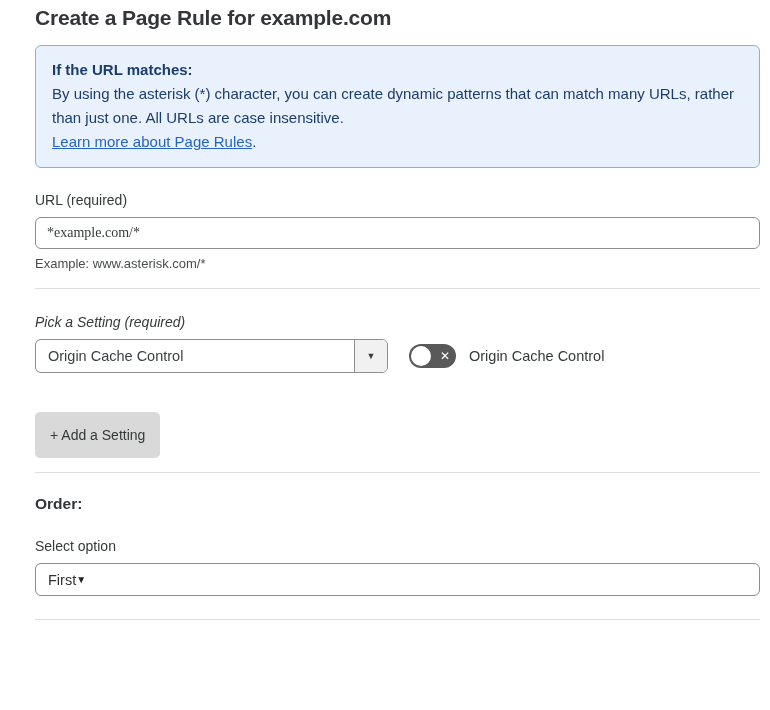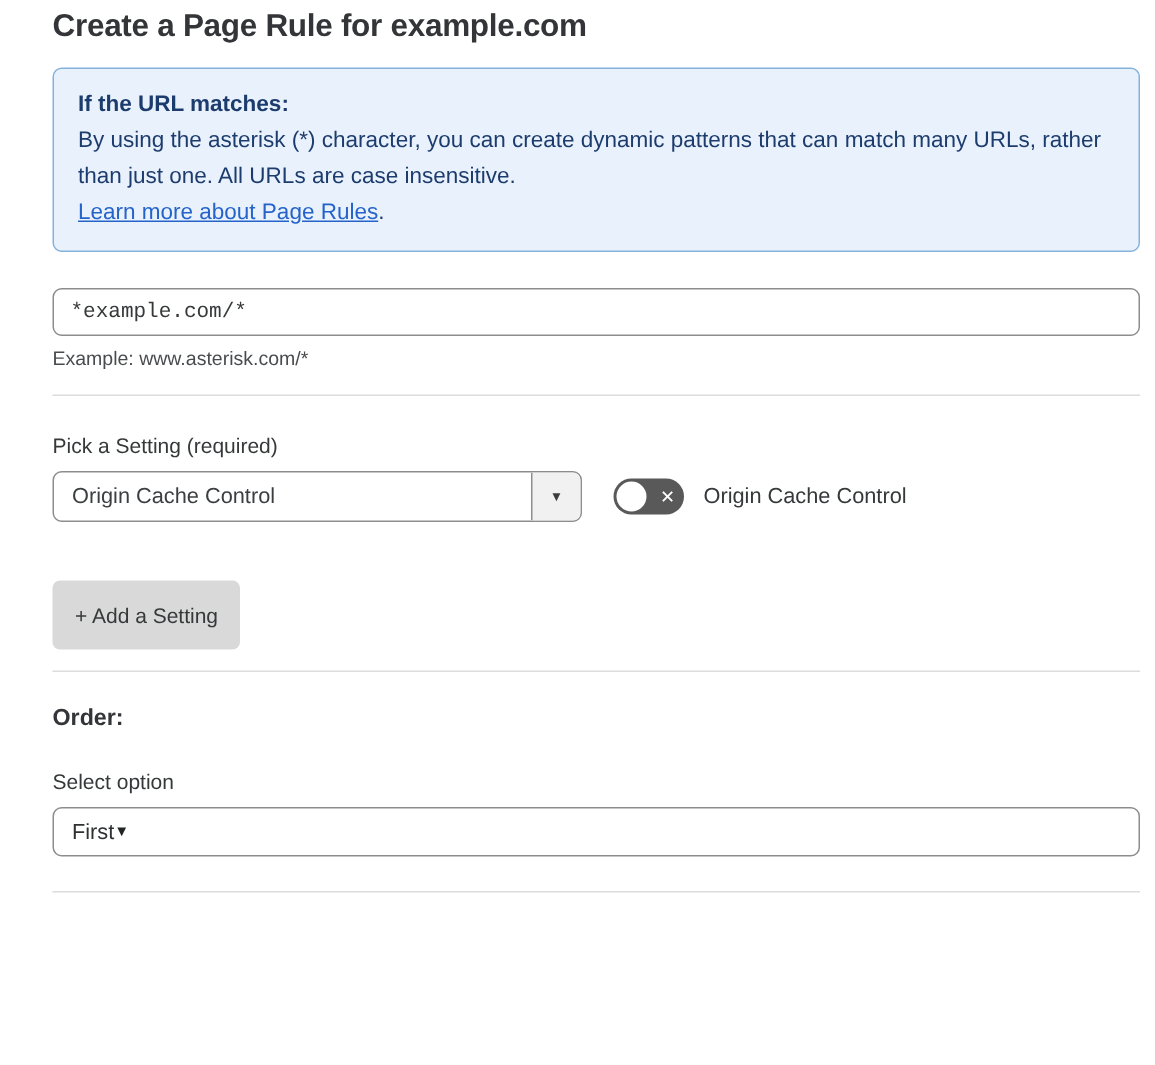--- a/index.html
+++ b/index.html
@@ -47,21 +47,21 @@
   .url-section { margin-top: 24px; }
   .text-input {
     display: block;
     width: 100%;
     height: 32px;
     border: 1px solid #8d8d8d;
     border-radius: 6px;
     padding: 0 11px;
     font-size: 14px;
     color: #36393a;
-    font-family: Liberation Mono, monospace;
+    font-family: Liberation Serif, serif;
     background: #ffffff;
     outline: none;
   }
   .helper-text {
     margin-top: 7px;
     font-size: 13px;
     color: #494c4e;
   }
 
   .divider {
@@ -72,21 +72,21 @@
   .divider-1 { margin-top: 17px; }
   .divider-2 { margin-top: 14px; }
   .divider-3 { margin-top: 23px; }
 
   .section-heading {
     font-size: 15.5px;
     font-weight: 700;
     color: #333538;
   }
   .settings-section .section-heading { margin-top: 21px; }
-  .settings-section .field-label { margin-top: 25px; }
+  .settings-section .field-label { margin-top: 25px; font-style: italic; }
 
   .setting-row { display: flex; align-items: center; }
 
   
   .split-select {
     width: 353px;
     height: 34px;
     border: 1px solid #8d8d8d;
     border-radius: 6px;
     display: flex;
@@ -199,20 +199,21 @@
 
   <div class="info-box">
     <div class="info-heading">If the URL matches:</div>
     <div class="info-body">By using the asterisk (*) character, you can create dynamic patterns that can match many URLs, rather than just one. All URLs are case insensitive.</div>
     <div class="info-link-line">
       <a class="info-link">Learn more about Page Rules</a><span class="info-link-suffix">.</span>
     </div>
   </div>
 
   <div class="url-section">
+    <div class="field-label">URL (required)</div>
     <input class="text-input" type="text" value="*example.com/*" style="">
     <div class="helper-text">Example: www.asterisk.com/*</div>
   </div>
 
   <hr class="divider divider-1">
 
   <div class="settings-section">
     <div class="field-label">Pick a Setting (required)</div>
 
     <div class="setting-row">

